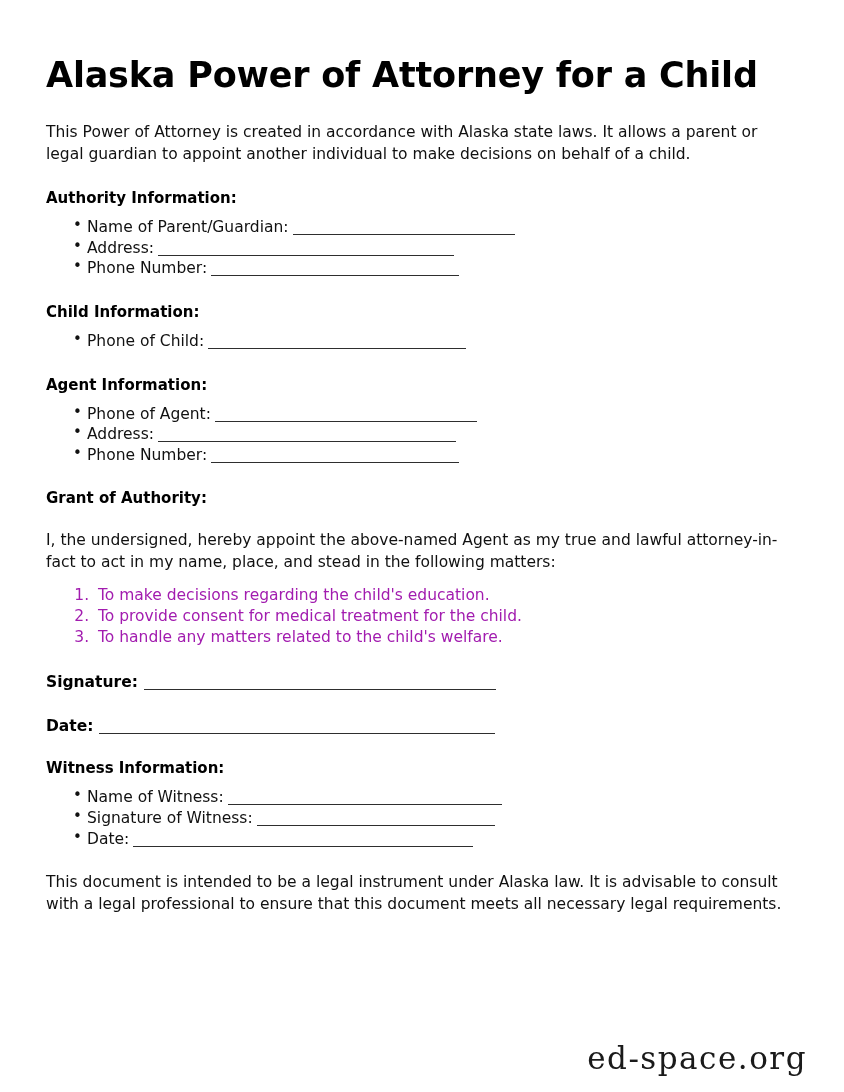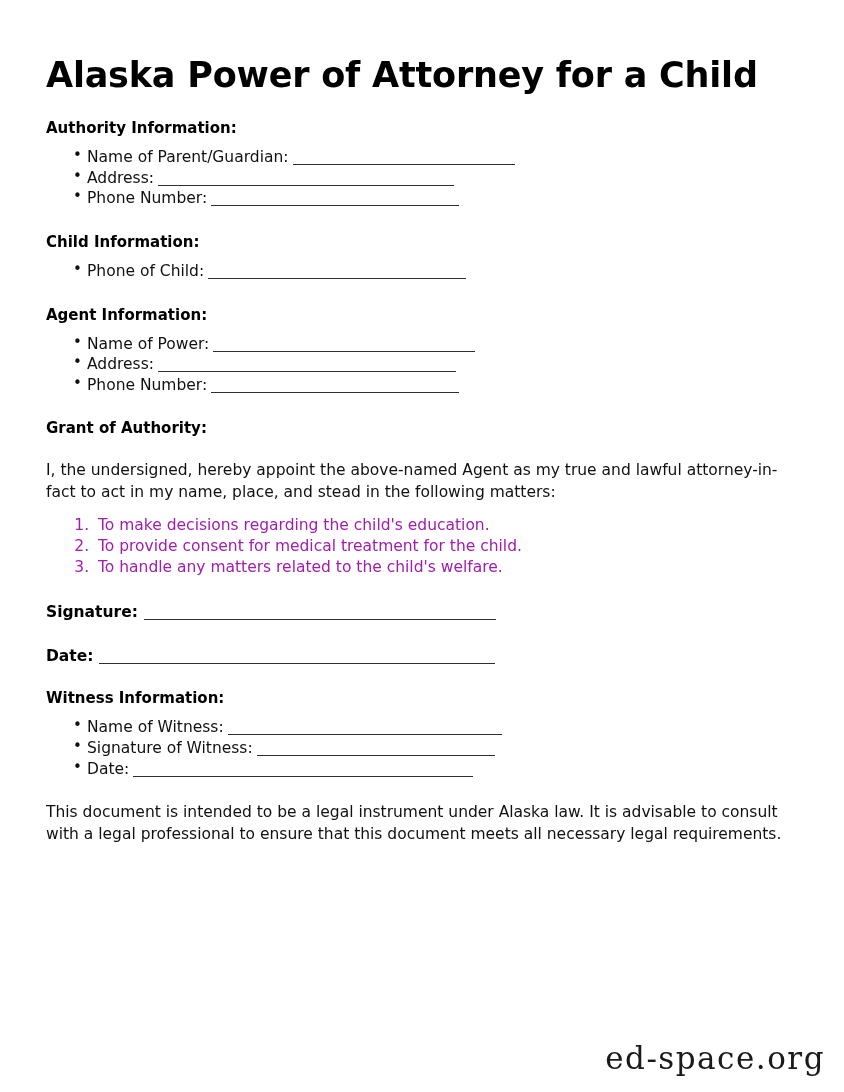--- a/index.html
+++ b/index.html
@@ -90,51 +90,52 @@
     font-weight: bold;
     margin: 26px 0 0 0;
     white-space: nowrap;
     color: #000;
   }
   .sig-row .fill {
     margin-left: 6px;
   }
   .footer-mark {
     position: absolute;
-    right: 19px;
+    right: 37px;
     bottom: 16px;
     font-family: "DejaVu Serif", serif;
     font-size: 31px;
     letter-spacing: 1.5px;
     color: #1a1a1a;
   }
 </style>
 </head>
 <body>
 
 <div class="page">
 
   <h1 class="doc-title">Alaska Power of Attorney for a Child</h1>
 
+  <p class="para">This Power of Attorney is created in accordance with Alaska state laws. It allows a parent or legal guardian to appoint another individual to make decisions on behalf of a child.</p>
 
   <div class="section-heading">Authority Information:</div>
   <ul class="fields">
     <li><span>Name of Parent/Guardian:</span><span class="fill" style="width: 222px;"></span></li>
     <li><span>Address:</span><span class="fill" style="width: 296px;"></span></li>
     <li><span>Phone Number:</span><span class="fill" style="width: 248px;"></span></li>
   </ul>
 
   <div class="section-heading">Child Information:</div>
   <ul class="fields">
     <li><span>Phone of Child:</span><span class="fill" style="width: 258px;"></span></li>
   </ul>
 
   <div class="section-heading">Agent Information:</div>
   <ul class="fields">
-    <li><span>Name of Power:</span><span class="fill" style="width: 262px;"></span></li>
+    <li><span>Phone of Agent:</span><span class="fill" style="width: 262px;"></span></li>
     <li><span>Address:</span><span class="fill" style="width: 298px;"></span></li>
     <li><span>Phone Number:</span><span class="fill" style="width: 248px;"></span></li>
   </ul>
 
   <div class="section-heading">Grant of Authority:</div>
   <p class="para tight">I, the undersigned, hereby appoint the above-named Agent as my true and lawful attorney-in-fact to act in my name, place, and stead in the following matters:</p>
   <ol class="grants">
     <li>To make decisions regarding the child's education.</li>
     <li>To provide consent for medical treatment for the child.</li>
     <li>To handle any matters related to the child's welfare.</li>

